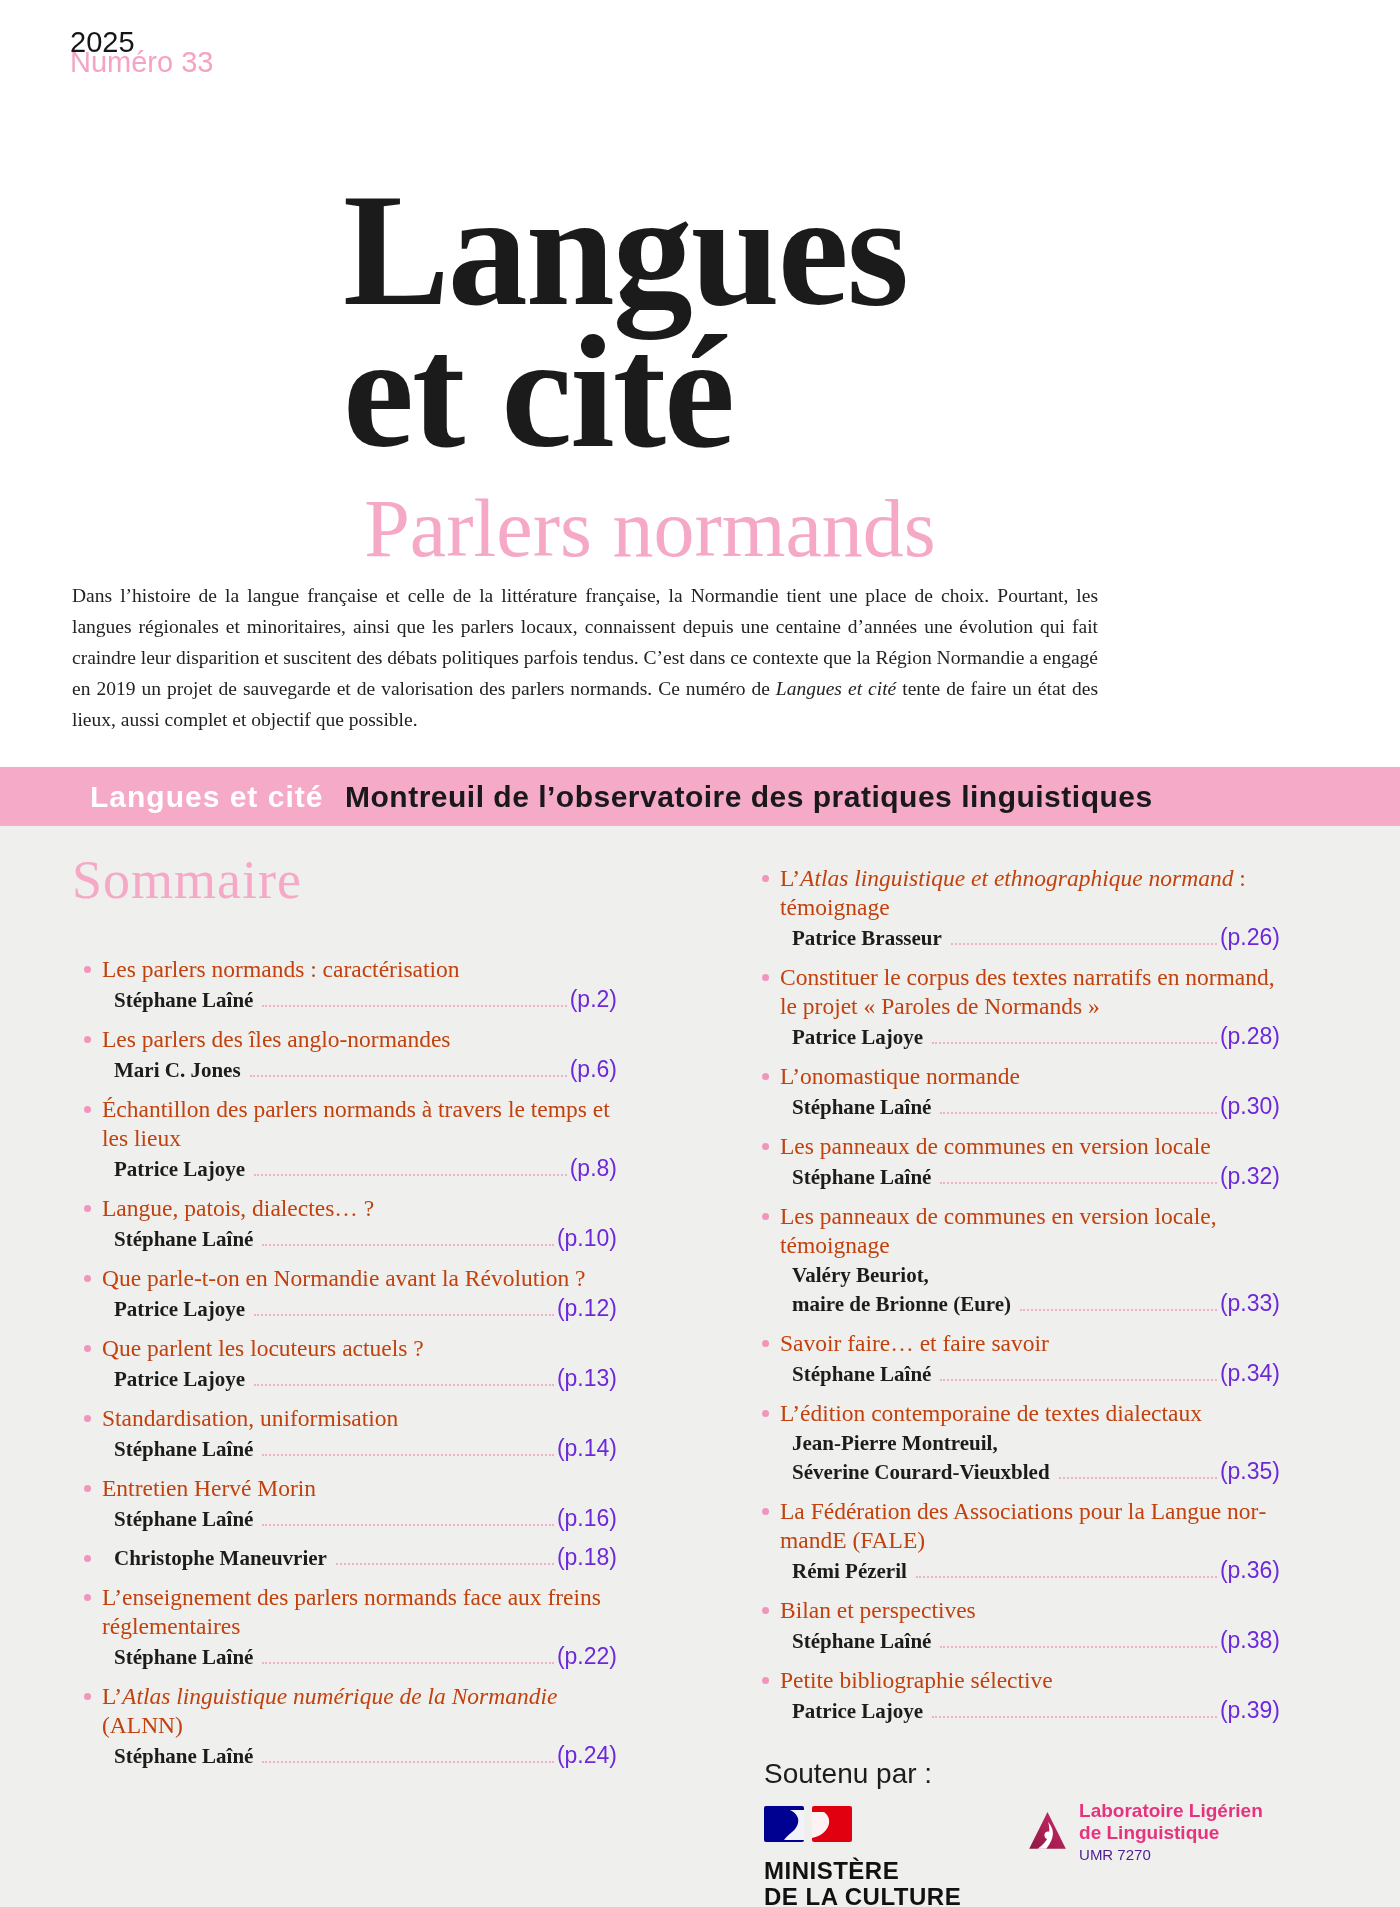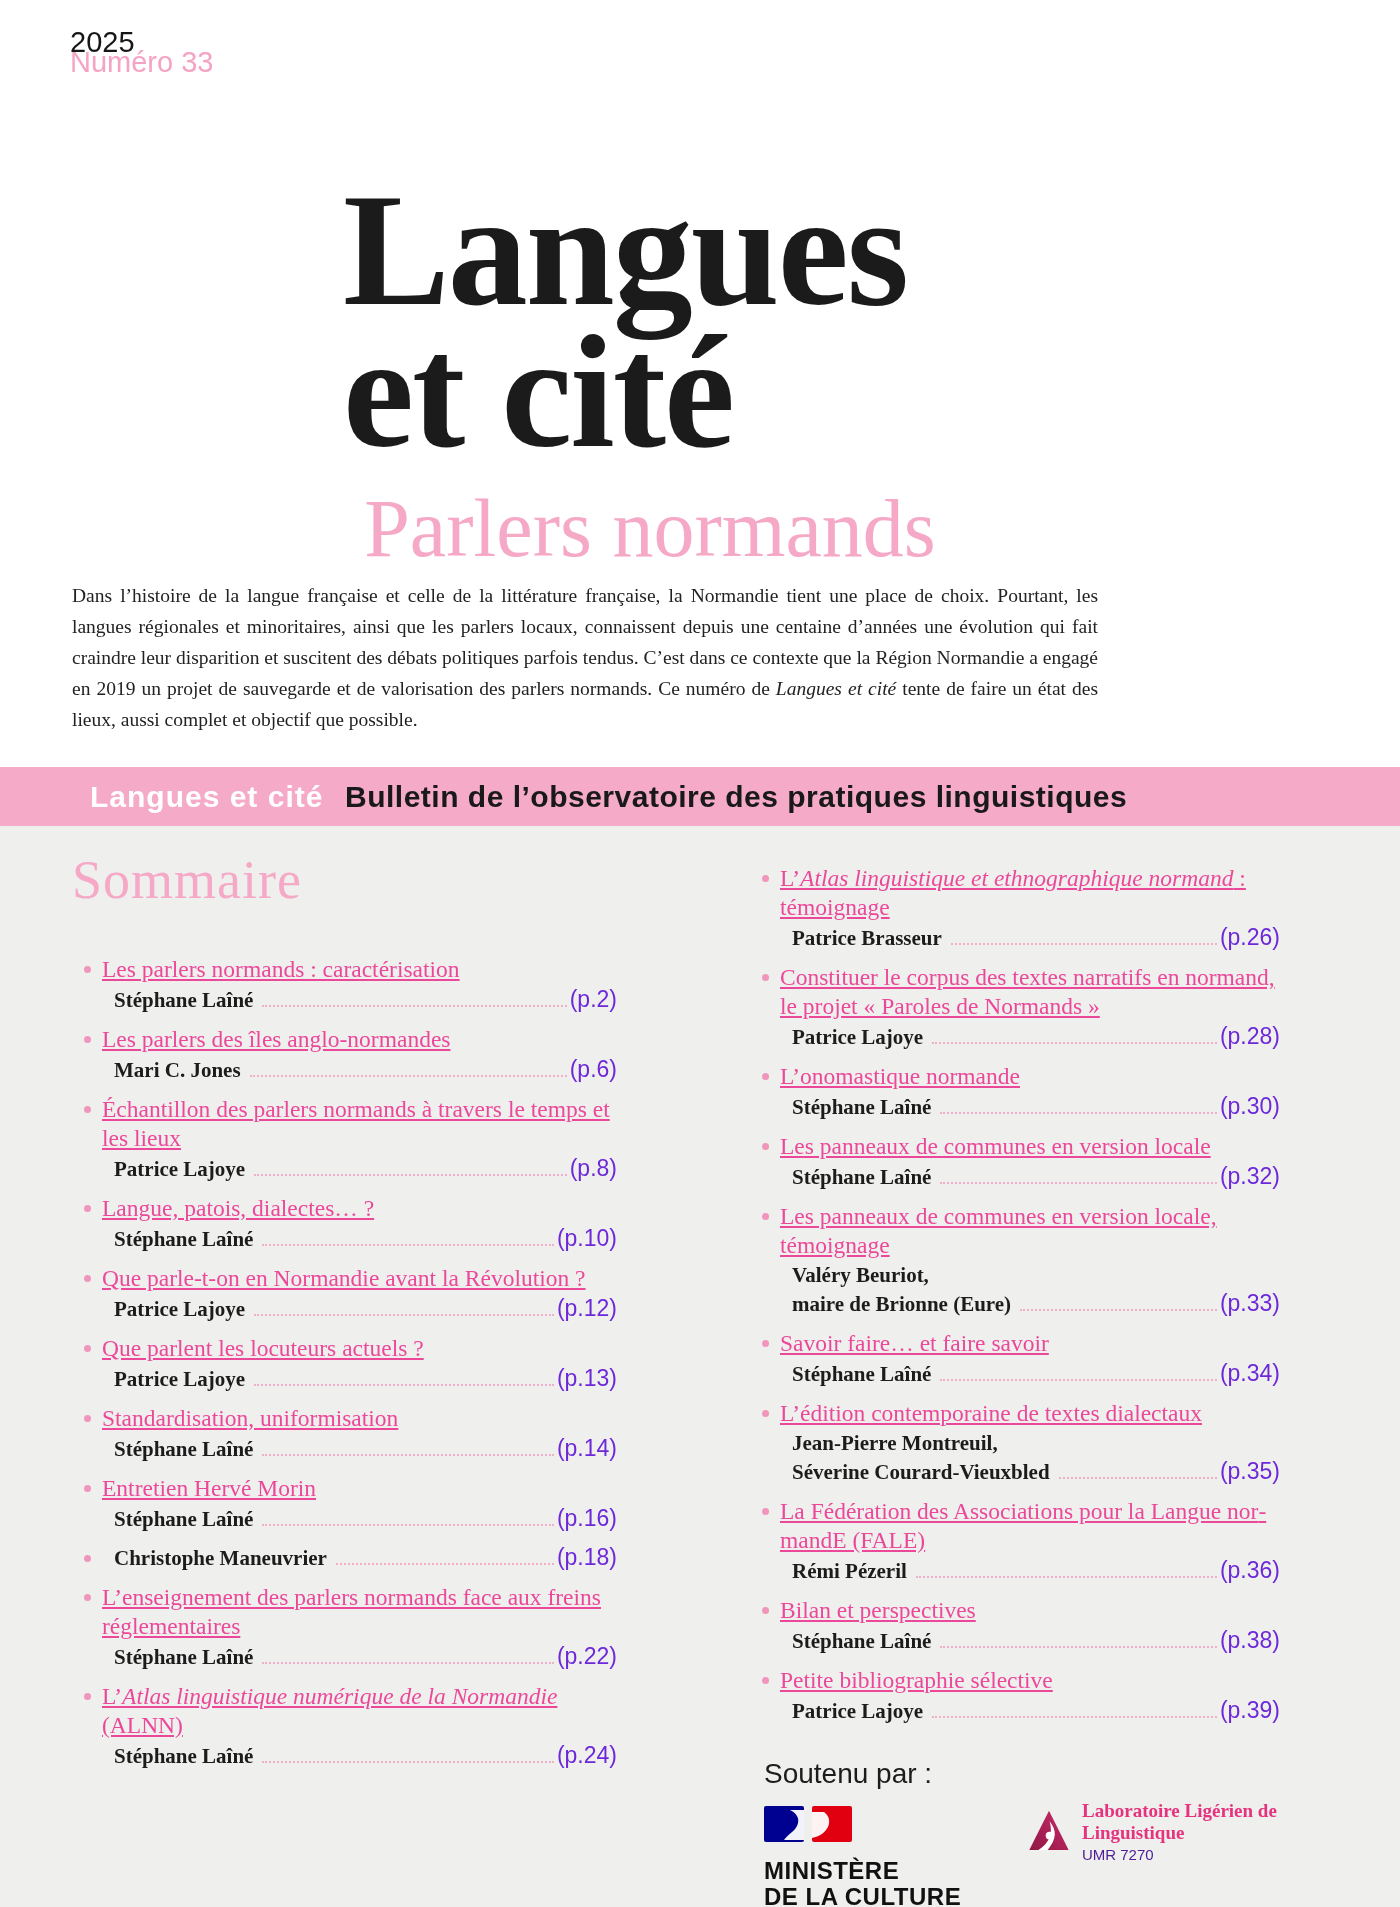--- a/index.html
+++ b/index.html
@@ -35,58 +35,58 @@
   .graybg{position:absolute;left:0;top:826px;width:1400px;height:1081px;background:#efefee;}
   .col{position:absolute;}
   .col-left{left:72px;top:845px;width:545px;}
   .col-right{left:750px;top:864px;width:530px;}
   .sommaire{font-size:54px;line-height:70px;color:#f5a9c7;font-weight:normal;margin:0 0 40px 0;
         letter-spacing:1px;}
 
   .entry{position:relative;padding-left:30px;margin-bottom:12px;hyphens:manual;-webkit-hyphens:manual;}
   .entry::before{content:"";position:absolute;left:12px;top:11px;width:7px;height:7px;
         border-radius:50%;background:#f095bb;}
-  .entry-title{font-size:23.5px;line-height:29px;color:#ec4899;text-decoration:underline;}
+  .entry-title{font-size:23.5px;line-height:29px;color:#c2410c;}
   .entry-title .it{font-style:italic;}
   .author-row{display:flex;align-items:baseline;margin-left:12px;margin-top:2px;line-height:26px;}
   .author{font-weight:bold;font-size:21px;color:#1c1c1c;white-space:nowrap;}
   .leader{flex:1 1 auto;border-bottom:2px dotted #f2aecb;margin:0 3px 5px 9px;min-width:30px;}
   .page{font-family:"Liberation Sans","DejaVu Sans",sans-serif;font-size:23px;color:#6d28d9;
         white-space:nowrap;}
 
   
   .footer{position:relative;margin-top:34px;padding-left:14px;height:260px;}
   .soutenu{font-family:"Liberation Sans","DejaVu Sans",sans-serif;font-size:28px;color:#1c1c1c;
         margin-bottom:16px;}
   .ministry{width:230px;}
   .flag{margin-bottom:8px;}
   .min-name{font-family:"Liberation Sans","DejaVu Sans",sans-serif;font-weight:bold;font-size:24px;
         line-height:26px;color:#111111;letter-spacing:0.5px;}
   .lab{position:absolute;left:278px;top:40px;display:flex;align-items:center;}
   .lab-text{margin-left:12px;}
-  .lab-name{font-family:Liberation Serif, serif;font-weight:bold;font-size:19px;
+  .lab-name{font-family:Liberation Sans, sans-serif;font-weight:bold;font-size:19px;
         color:#e6337e;}
   .lab-unit{font-family:Liberation Sans, sans-serif;font-size:15px;color:#4c1d95;
         margin-top:2px;}
 </style>
 </head>
 <body>
 
 <div class="year">2025</div>
 <div class="issue">Numéro 33</div>
 <h1 class="main-title">
     <div>Langues</div>
     <div>et cité</div>
   </h1>
 <h2 class="subtitle">Parlers normands</h2>
 <p class="intro"><span>Dans l’histoire de la langue française et celle de la littérature française, la Normandie tient une place de choix. Pourtant, les langues régionales et minoritaires, ainsi que les parlers locaux, connaissent depuis une centaine d’années une évolution qui fait craindre leur disparition et suscitent des débats politiques parfois tendus. C’est dans ce contexte que la Région Normandie a engagé en 2019 un projet de sauvegarde et de valorisation des parlers normands. Ce numéro de </span><span class="it">Langues et cité</span><span> tente de faire un état des lieux, aussi complet et objectif que possible.</span></p>
 
 <div class="banner">
   <span class="brand">Langues et cité</span>
-  <span class="bulletin">Bulletin de l’observatoire des pratiques linguistiques</span>
+  <span class="bulletin">Montreuil de l’observatoire des pratiques linguistiques</span>
 </div>
 
 <div class="graybg"></div>
 
 <div class="col col-left">
   <h3 class="sommaire">Sommaire</h3>
   <div id="col-left-entries">
       <div class="entry">
         <div class="entry-title"><span>Les parlers normands : caractérisation</span></div>
         <div class="author-row">

